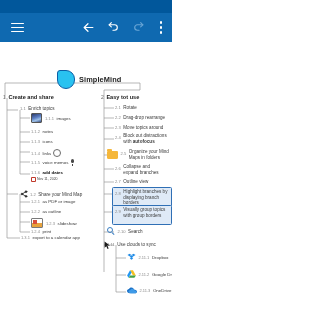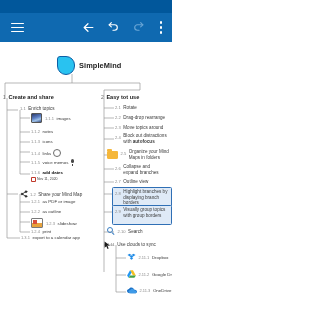--- a/index.html
+++ b/index.html
@@ -25,21 +25,21 @@
   .tb-redo{left:128px;width:20px;}
   .tb-more{left:153px;width:16px;}
   .dots{width:3px;height:13px;display:flex;flex-direction:column;justify-content:space-between;align-items:center;}
   .dots i{width:2.6px;height:2.6px;border-radius:50%;background:#fff;display:block;}
 
   
   .canvas{position:absolute;left:0;top:42px;width:172px;height:278px;background:#fff;}
   svg.lines{position:absolute;left:0;top:0;width:172px;height:278px;}
 
   
-  .center-node{position:absolute;left:57px;top:14px;display:flex;align-items:center;}
+  .center-node{position:absolute;left:57px;top:28px;display:flex;align-items:center;}
   .leaf{
     width:16px;height:17px;background:#29c2f0;
     border:1.3px solid #0d5fa6;
     border-radius:3px 9px 9px 9px;
     transform:rotate(0deg);
   }
   .center-label{margin-left:4px;font-size:7.4px;font-weight:bold;color:#222;white-space:nowrap;letter-spacing:.1px;}
 
   
   .node{position:absolute;white-space:nowrap;color:#333;display:flex;align-items:center;}

